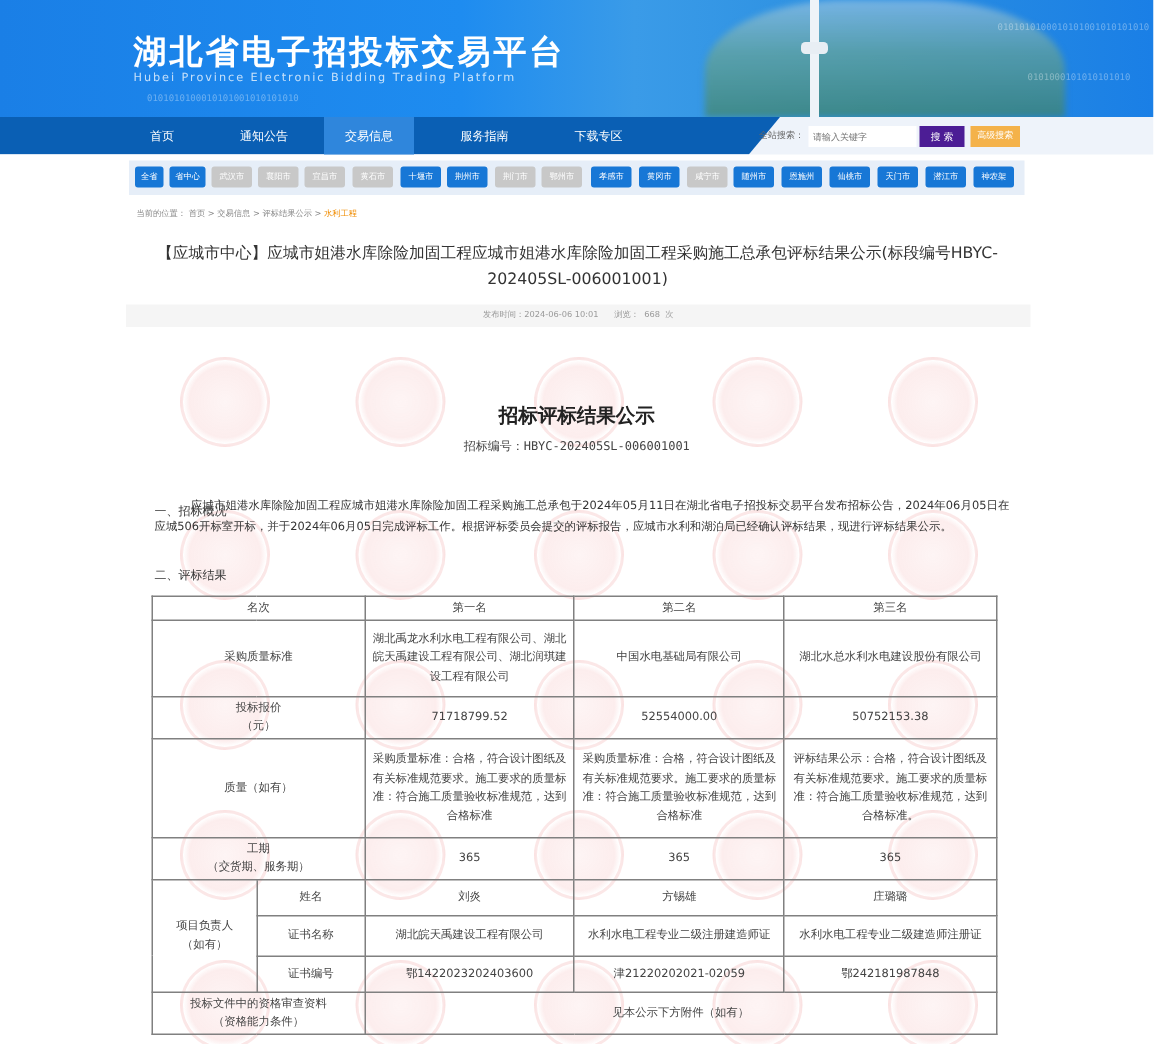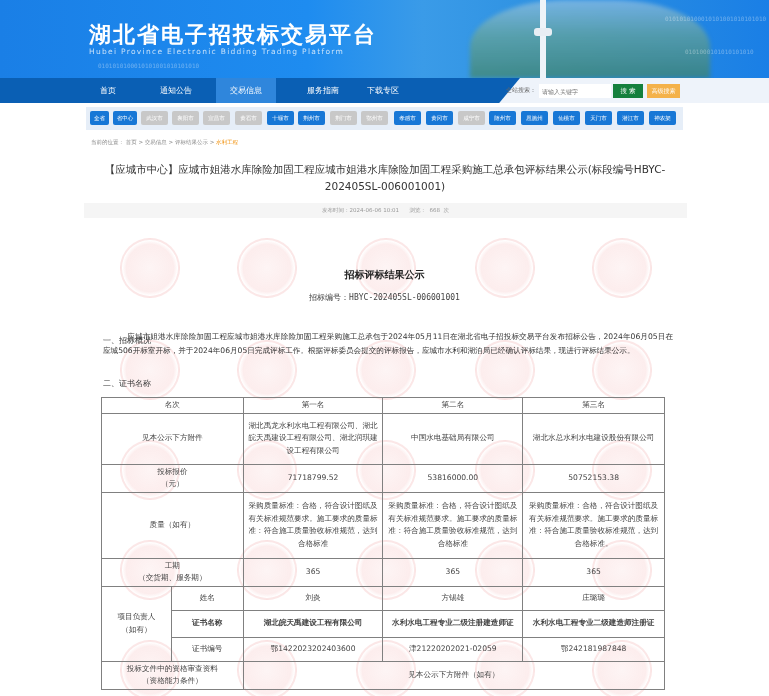--- a/index.html
+++ b/index.html
@@ -14,37 +14,37 @@
   .banner .title { position: absolute; left: 89px; top: 20px; font-size: 22px; font-weight: bold; color: #fff; letter-spacing: 2px; font-family: "DejaVu Sans", sans-serif; }
   .banner .subtitle { position: absolute; left: 89px; top: 47px; font-size: 7.5px; color: rgba(255,255,255,0.75); letter-spacing: 1.3px; }
   .banner .binary { position: absolute; font-size: 6px; color: rgba(255,255,255,0.35); font-family: "DejaVu Sans Mono", monospace; }
 
   .navbar { position: absolute; left: 0; top: 78px; width: 769px; height: 25px; background: #eef3fa; }
   .navbar .navblue { position: absolute; left: 0; top: 0; width: 520px; height: 25px; background: #0a5fb4; clip-path: polygon(0 0, 100% 0, 96% 100%, 0 100%); }
   .nav-item { position: absolute; top: 0; height: 25px; line-height: 25px; color: #fff; font-size: 8px; text-align: center; }
   .nav-item.active { background: #2f86dc; }
   .search-label { position: absolute; left: 506px; top: 8px; font-size: 6px; color: #666; }
   .search-input { position: absolute; left: 539px; top: 84px; width: 72px; height: 14px; border: none; background: #fff; font-size: 6px; color: #666; padding-left: 3px; font-family: "DejaVu Sans", sans-serif; }
-  .btn-search { position: absolute; left: 613px; top: 84px; width: 30px; height: 14px; background: #15803d; color: #fff; font-size: 6.5px; text-align: center; line-height: 14px; }
+  .btn-search { position: absolute; left: 613px; top: 84px; width: 30px; height: 14px; background: #4c1d95; color: #fff; font-size: 6.5px; text-align: center; line-height: 14px; }
   .btn-adv { position: absolute; left: 647px; top: 84px; width: 33px; height: 14px; background: #f4b24a; color: #fff; font-size: 6px; text-align: center; line-height: 14px; }
 
   .region-bar { position: absolute; left: 86px; top: 107px; width: 597px; height: 23px; background: #e6eef8; }
   .region { position: absolute; top: 4px; height: 14px; line-height: 14px; font-size: 5.5px; color: #fff; text-align: center; border-radius: 2px; }
   .region.on { background: #1777d6; }
   .region.off { background: #c8c8c8; }
 
   .breadcrumb { position: absolute; left: 91px; top: 139px; font-size: 5.5px; color: #888; white-space: nowrap; }
   .breadcrumb .cur { color: #f08c00; }
 
   .doc-title { position: absolute; left: 95px; top: 161px; width: 580px; font-size: 10.5px; line-height: 17px; color: #333; text-align: center; }
   .meta-bar { position: absolute; left: 84px; top: 203px; width: 603px; height: 15px; background: #f5f5f5; font-size: 5.5px; color: #999; text-align: center; line-height: 15px; }
 
   .watermark { position: absolute; width: 60px; height: 60px; border-radius: 50%; border: 2px solid rgba(220,60,60,0.12); background: radial-gradient(circle, rgba(230,80,80,0.06) 0%, rgba(230,80,80,0.1) 60%, transparent 70%); }
 
-  .content-title { position: absolute; left: 0; width: 769px; top: 268px; text-align: center; font-size: 10px; font-weight: bold; color: #222; }
+  .content-title { position: absolute; left: 0; width: 769px; top: 268px; text-align: center; font-size: 13px; font-weight: bold; color: #222; }
   .content-code { position: absolute; left: 0; width: 769px; top: 292px; text-align: center; font-size: 8px; color: #444; font-family: "DejaVu Sans Mono", monospace; }
   .sec-head { position: absolute; left: 103px; font-size: 8px; color: #333; }
   .para { position: absolute; left: 103px; top: 330px; width: 570px; font-size: 7.6px; line-height: 13.5px; color: #333; text-indent: 3.2em; text-align: justify; }
 
   table.res { position: absolute; left: 101px; top: 397px; width: 564px; border-collapse: collapse; font-size: 7.6px; color: #444; }
   table.res td { border: 1px solid #808080; text-align: center; vertical-align: middle; line-height: 12.5px; padding: 1px 3px; }
 </style>
 </head>
 <body>
 
@@ -58,21 +58,21 @@
   <div class="binary" style="left:665px;top:15px;">0101010100010101001010101010</div>
   <div class="binary" style="left:685px;top:48px;">0101000101010101010</div>
 </div>
 
 <div class="navbar">
   <div class="navblue"></div>
   <div class="nav-item" style="left:88px;width:40px;">首页</div>
   <div class="nav-item" style="left:145px;width:62px;">通知公告</div>
   <div class="nav-item active" style="left:216px;width:60px;">交易信息</div>
   <div class="nav-item" style="left:292px;width:62px;font-family:Liberation Serif, serif;">服务指南</div>
-  <div class="nav-item" style="left:352px;width:62px;">下载专区</div>
+  <div class="nav-item" style="left:368px;width:62px;">下载专区</div>
   <div class="search-label">全站搜索：</div>
 </div>
 <input class="search-input" type="text" placeholder="请输入关键字" style="">
 <div class="btn-search">搜 索</div>
 <div class="btn-adv">高级搜索</div>
 
 <div class="region-bar">
   <div class="region on" style="left:4px;width:19px;">全省</div>
   <div class="region on" style="left:27px;width:24px;">省中心</div>
   <div class="region off" style="left:55px;width:27px;">武汉市</div>
@@ -138,72 +138,72 @@
 <div class="watermark" style="left:120px;top:640px;"></div>
 <div class="watermark" style="left:237px;top:640px;"></div>
 <div class="watermark" style="left:356px;top:640px;"></div>
 <div class="watermark" style="left:475px;top:640px;"></div>
 <div class="watermark" style="left:592px;top:640px;"></div>
 
 <div class="content-title">招标评标结果公示</div>
 <div class="content-code">招标编号：HBYC-202405SL-006001001</div>
 <div class="sec-head" style="top:335px;font-family:Liberation Serif, serif;">一、招标概况</div>
 <div class="para">应城市姐港水库除险加固工程应城市姐港水库除险加固工程采购施工总承包于2024年05月11日在湖北省电子招投标交易平台发布招标公告，2024年06月05日在应城506开标室开标，并于2024年06月05日完成评标工作。根据评标委员会提交的评标报告，应城市水利和湖泊局已经确认评标结果，现进行评标结果公示。</div>
-<div class="sec-head" style="top:378px;">二、证书名称</div>
+<div class="sec-head" style="top:378px;">二、评标结果</div>
 
 <table class="res">
   <colgroup>
     <col style="width:70px">
       <col style="width:72px">
       <col style="width:140px">
       <col style="width:140px">
       <col style="width:142px">
   </colgroup>
   <tbody>
       <tr style="height:15px;">
     <td colspan="2">名次</td>
     <td>第一名</td>
     <td>第二名</td>
     <td>第三名</td>
   </tr>
   <tr style="height:51px;">
-    <td colspan="2">见本公示下方附件</td>
+    <td colspan="2">采购质量标准</td>
     <td>湖北禹龙水利水电工程有限公司、湖北皖天禹建设工程有限公司、湖北润琪建设工程有限公司</td>
     <td>中国水电基础局有限公司</td>
     <td>湖北水总水利水电建设股份有限公司</td>
   </tr>
   <tr style="height:27px;">
     <td colspan="2" style="white-space:pre-line;font-family:Liberation Serif, serif;">投标报价
 （元）</td>
     <td>71718799.52</td>
-    <td>53816000.00</td>
+    <td>52554000.00</td>
     <td>50752153.38</td>
   </tr>
   <tr style="height:66px;">
     <td colspan="2">质量（如有）</td>
     <td>采购质量标准：合格，符合设计图纸及有关标准规范要求。施工要求的质量标准：符合施工质量验收标准规范，达到合格标准</td>
     <td>采购质量标准：合格，符合设计图纸及有关标准规范要求。施工要求的质量标准：符合施工质量验收标准规范，达到合格标准</td>
-    <td>采购质量标准：合格，符合设计图纸及有关标准规范要求。施工要求的质量标准：符合施工质量验收标准规范，达到合格标准。</td>
+    <td>评标结果公示：合格，符合设计图纸及有关标准规范要求。施工要求的质量标准：符合施工质量验收标准规范，达到合格标准。</td>
   </tr>
   <tr style="height:27px;">
     <td colspan="2" style="white-space:pre-line;">工期
 （交货期、服务期）</td>
     <td>365</td>
     <td>365</td>
     <td>365</td>
   </tr>
   <tr style="height:24px;">
     <td rowspan="3" style="white-space:pre-line;">项目负责人
 （如有）</td>
     <td>姓名</td>
     <td>刘炎</td>
     <td>方锡雄</td>
     <td>庄璐璐</td>
   </tr>
-  <tr style="height:27px;font-weight:bold;">
+  <tr style="height:27px;">
     <td>证书名称</td>
     <td>湖北皖天禹建设工程有限公司</td>
     <td>水利水电工程专业二级注册建造师证</td>
     <td>水利水电工程专业二级建造师注册证</td>
   </tr>
   <tr style="height:24px;">
     <td>证书编号</td>
     <td>鄂142202320240360​0</td>
     <td>津212202020​21-02059</td>
     <td>鄂242181987848</td>

